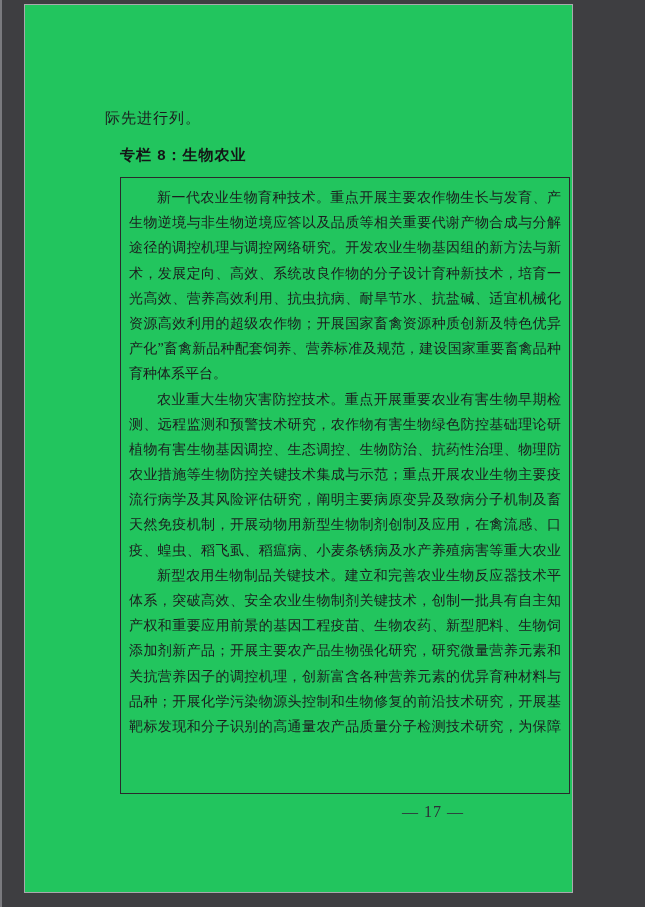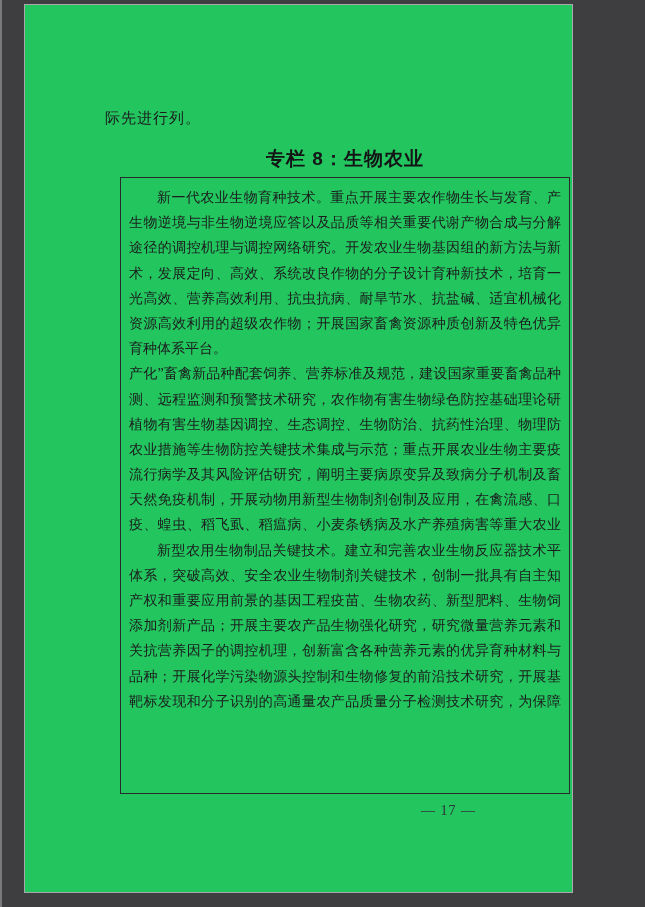--- a/index.html
+++ b/index.html
@@ -14,39 +14,39 @@
     background:#22c55e;border:1px solid #a9a9ad;box-sizing:border-box;
     color:#1c1c1e;
     margin-left:16px;
   }
   .intro{
     position:absolute;left:80px;top:104px;
     font-size:15px;letter-spacing:1px;
   }
   .box-title{
     position:absolute;left:95px;top:141px;width:450px;
-    text-align:center;font-weight:bold;font-size:19px;
+    text-align:left;font-weight:bold;font-size:15px;
     font-family:"Liberation Sans","DejaVu Sans",sans-serif;
     letter-spacing:1px;color:#141416;
   }
   .content-box{
     position:absolute;left:95px;top:172px;width:450px;height:617px;
     border:1.5px solid #2a2a2c;box-sizing:border-box;
     padding:7px 8px 0 8px;
   }
   .bl{
     font-size:14px;line-height:25.2px;height:25.2px;overflow:hidden;
     text-align:justify;text-align-last:justify;
     color:#1c1c1e;
   }
   .bl.indent{text-indent:28px;}
   .bl.last{text-align-last:left;}
   .page-number{
-    position:absolute;top:798px;right:96px;
-    font-size:14px;letter-spacing:1px;color:#2e2f38;
+    position:absolute;top:798px;right:108px;
+    font-size:16px;letter-spacing:1px;color:#2e2f38;
   }
 </style>
 </head>
 <body>
 
 <div class="left-edge"></div>
 
 <div class="page">
 
   <div class="intro">际先进行列。</div>
@@ -55,25 +55,26 @@
 
   <div class="content-box">
 
     <div>
       <div class="bl indent">新一代农业生物育种技术。重点开展主要农作物生长与发育、产量、</div>
       <div class="bl">生物逆境与非生物逆境应答以及品质等相关重要代谢产物合成与分解</div>
       <div class="bl">途径的调控机理与调控网络研究。开发农业生物基因组的新方法与新技</div>
       <div class="bl">术，发展定向、高效、系统改良作物的分子设计育种新技术，培育一批</div>
       <div class="bl">光高效、营养高效利用、抗虫抗病、耐旱节水、抗盐碱、适宜机械化和</div>
       <div class="bl">资源高效利用的超级农作物；开展国家畜禽资源种质创新及特色优异基</div>
+      <div class="bl">产化”畜禽新品种配套饲养、营养标准及规范，建设国家重要畜禽品种</div>
       <div class="bl last">育种体系平台。</div>
-      <div class="bl">产化”畜禽新品种配套饲养、营养标准及规范，建设国家重要畜禽品种</div>
     </div>
 
     <div>
+      <div class="bl indent">农业重大生物灾害防控技术。重点开展重要农业有害生物早期检</div>
       <div class="bl">测、远程监测和预警技术研究，农作物有害生物绿色防控基础理论研究，</div>
       <div class="bl">植物有害生物基因调控、生态调控、生物防治、抗药性治理、物理防治、</div>
       <div class="bl">农业措施等生物防控关键技术集成与示范；重点开展农业生物主要疫病</div>
       <div class="bl">流行病学及其风险评估研究，阐明主要病原变异及致病分子机制及畜禽</div>
       <div class="bl">天然免疫机制，开展动物用新型生物制剂创制及应用，在禽流感、口蹄</div>
       <div class="bl">疫、蝗虫、稻飞虱、稻瘟病、小麦条锈病及水产养殖病害等重大农业生</div>
     </div>
 
     <div>
       <div class="bl indent">新型农用生物制品关键技术。建立和完善农业生物反应器技术平台</div>

